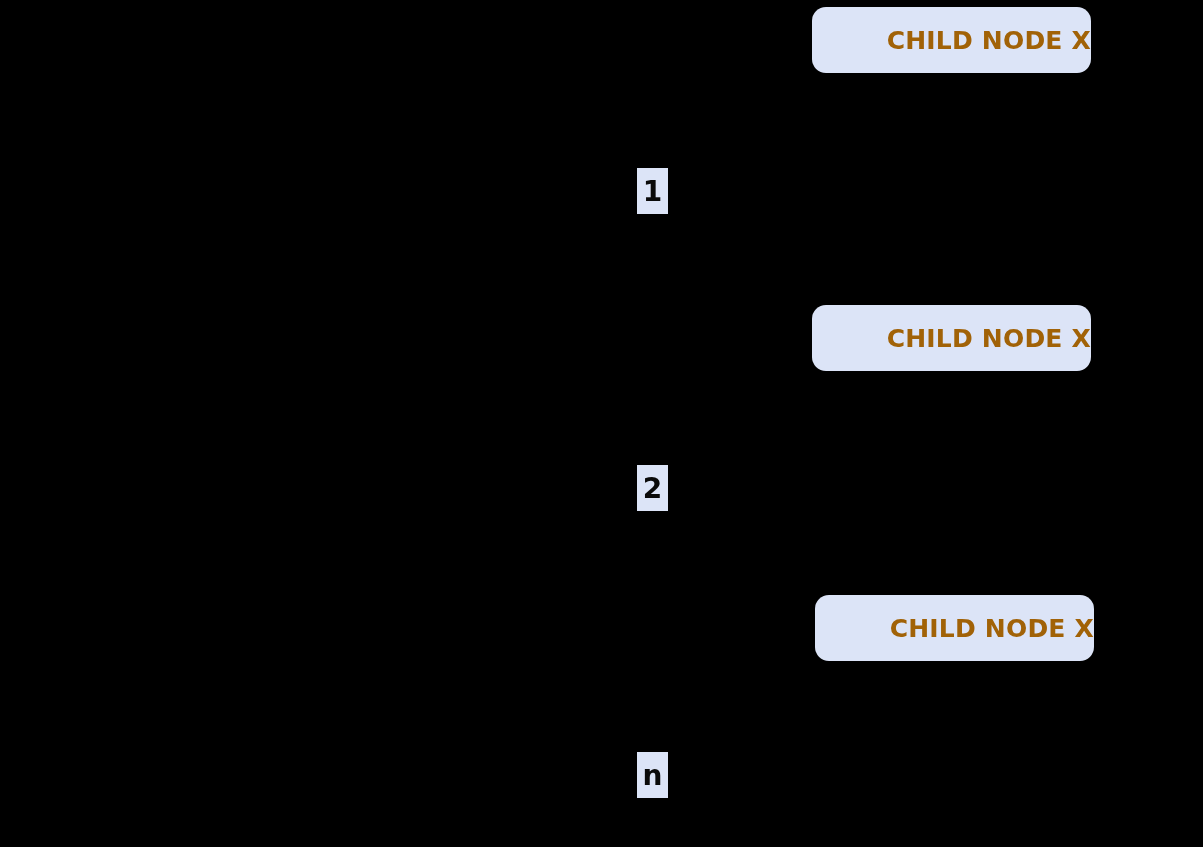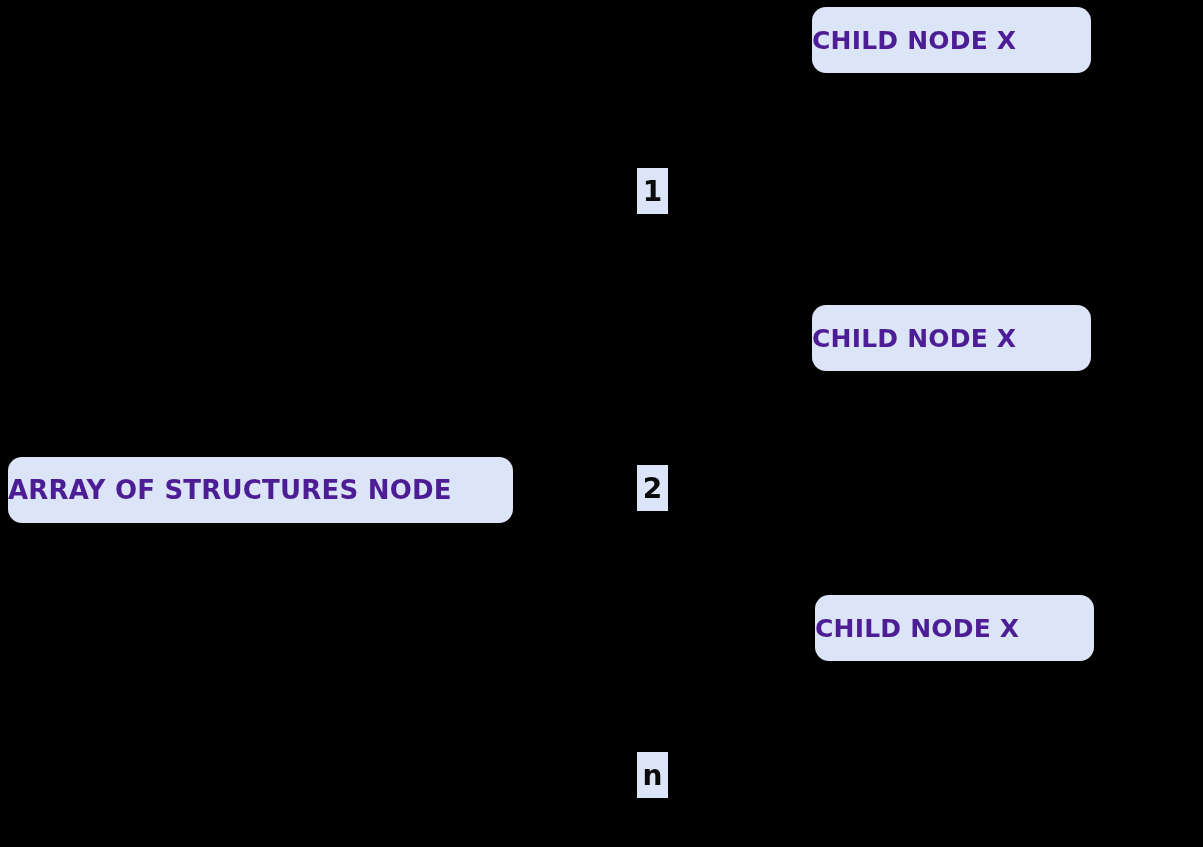--- a/index.html
+++ b/index.html
@@ -22,22 +22,22 @@
     height: 847px;
     pointer-events: none;
   }
   .node {
     position: absolute;
     box-sizing: border-box;
     background: #dce4f7;
     border-radius: 14px;
     display: flex;
     align-items: center;
-    justify-content: flex-start;
-    color: #4c1d95;
+    justify-content: flex-end;
+    color: #a16207;
     font-weight: bold;
     letter-spacing: 0.2px;
     white-space: nowrap;
   }
   .node.parent {
     left: 8px;
     top: 457px;
     width: 505px;
     height: 66px;
     font-size: 26px;
@@ -90,23 +90,20 @@
     <g fill="none" stroke="#000000" stroke-width="3">
       <path d="M 513 490 L 652 490 L 652 214"></path>
       <path d="M 652 168 L 652 40 L 812 40"></path>
       <path d="M 513 490 L 652 490"></path>
       <path d="M 668 488 L 812 338"></path>
       <path d="M 652 511 L 652 752"></path>
       <path d="M 668 775 L 815 628"></path>
     </g>
   </svg>
 
-  <div class="node parent">
-    <span>ARRAY OF STRUCTURES NODE</span>
-  </div>
 
   <div class="node child-1">
     <span>CHILD NODE X</span>
   </div>
 
   <div class="node child-2">
     <span>CHILD NODE X</span>
   </div>
 
   <div class="node child-3">

